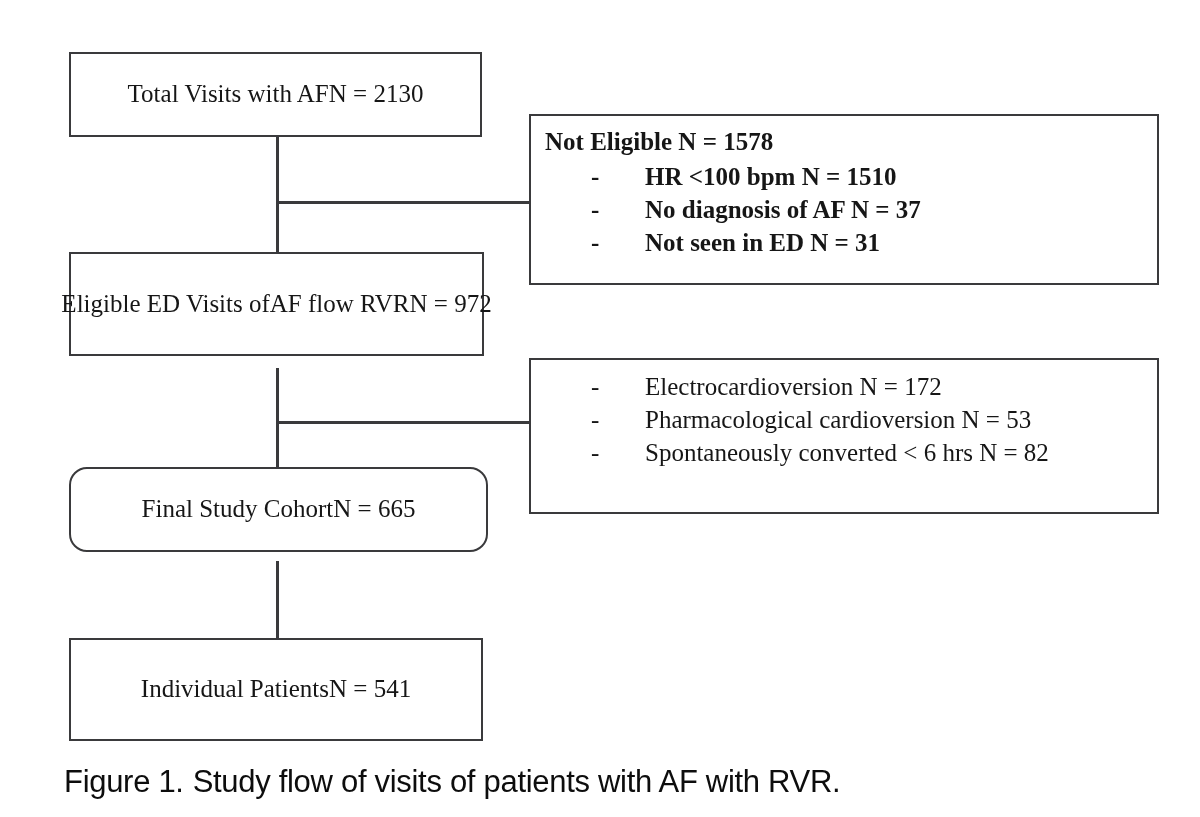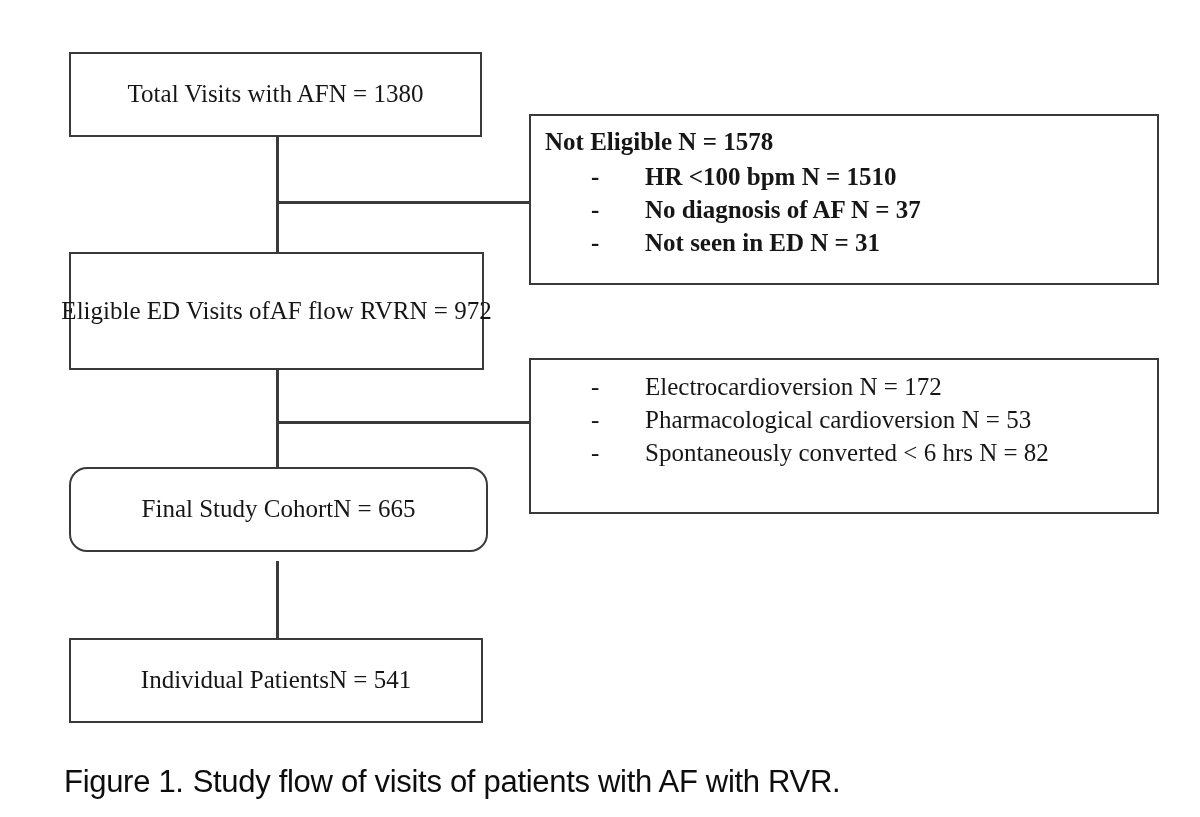--- a/index.html
+++ b/index.html
@@ -36,23 +36,23 @@
     font-size: 25px;
     line-height: 1.22;
     color: #161616;
   }
   .node-box .line {
     display: block;
     white-space: nowrap;
   }
 
   #box-total        { left: 69px;  top: 52px;  width: 413px; height: 85px; }
-  #box-eligible     { left: 69px;  top: 252px; width: 415px; height: 118px; }
+  #box-eligible     { left: 69px;  top: 252px; width: 415px; height: 104px; }
   #box-final-cohort { left: 69px;  top: 467px; width: 419px; height: 85px; border-radius: 18px; }
-  #box-individual   { left: 69px;  top: 638px; width: 414px; height: 85px; }
+  #box-individual   { left: 69px;  top: 638px; width: 414px; height: 103px; }
 
   
   .excl-box {
     position: absolute;
     box-sizing: border-box;
     border: 2.5px solid #3a3a3c;
     background: #ffffff;
     font-family: "Liberation Serif", "DejaVu Serif", serif;
     font-size: 25px;
     color: #161616;
@@ -129,21 +129,21 @@
 <div id="figure-root">
 
   <div class="conn conn-v" id="conn-v-1"></div>
   <div class="conn conn-h" id="conn-h-1"></div>
   <div class="conn conn-v" id="conn-v-2"></div>
   <div class="conn conn-h" id="conn-h-2"></div>
   <div class="conn conn-v" id="conn-v-3"></div>
 
   <div class="node-box" id="box-total">
     <span class="line">Total Visits with AF</span>
-    <span class="line">N = 1380</span>
+    <span class="line">N = 2130</span>
   </div>
 
   <div class="excl-box" id="box-not-eligible">
     <div class="excl-head">Not Eligible N = 1578</div>
     <ul class="excl-list">
       <li>
         <span class="dash">-</span>
         <span>HR &lt;100 bpm  N = 1510</span>
       </li>
       <li>

